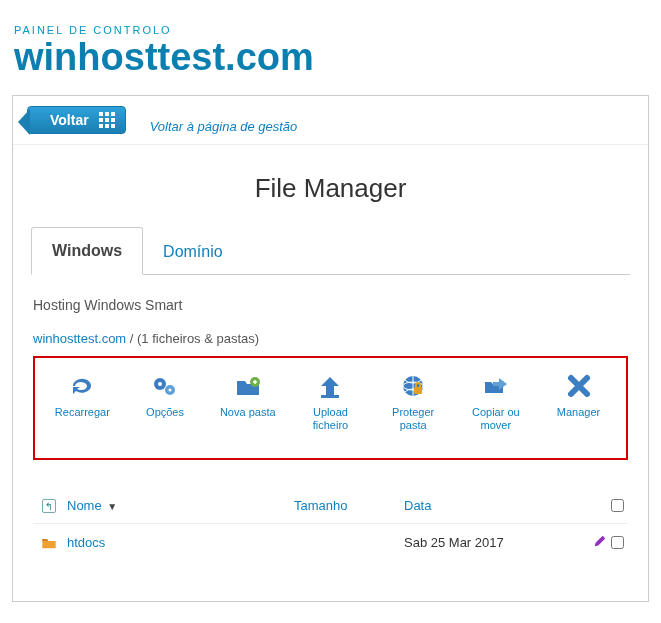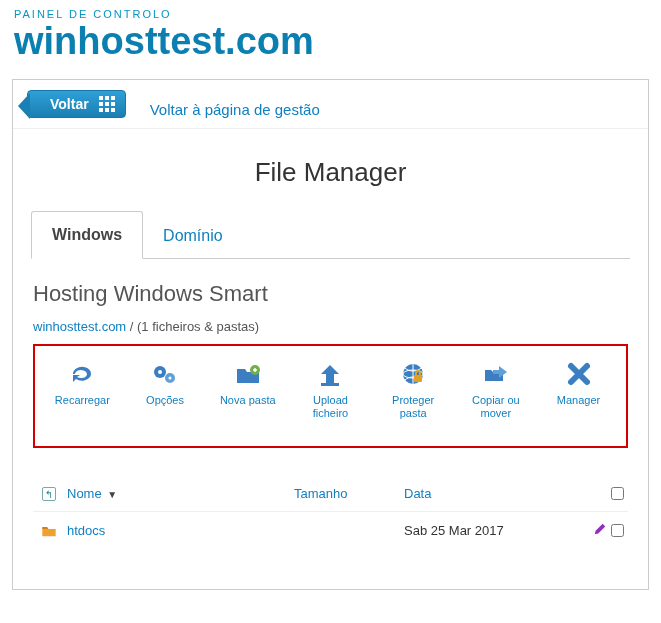--- a/index.html
+++ b/index.html
@@ -3,21 +3,21 @@
 <meta charset="utf-8">
 <style>
   * { box-sizing: border-box; margin: 0; padding: 0; }
   body {
     font-family: Arial, Helvetica, sans-serif;
     background: #fff;
     width: 661px;
     color: #333;
   }
   .header-top {
-    padding: 8px 14px 0 14px;
+    padding: 24px 14px 0 14px;
     color: #0796c2;
     font-size: 11px;
     letter-spacing: 2px;
   }
   .header-domain {
     padding: 0 14px 10px 14px;
     color: #0a7fb0;
     font-size: 38px;
     font-weight: bold;
   }
@@ -60,22 +60,23 @@
   }
   .grid-icon {
     display: inline-grid;
     grid-template-columns: repeat(3, 4px);
     grid-auto-rows: 4px;
     gap: 2px;
   }
   .grid-icon span { background: #fff; width: 4px; height: 4px; }
   .link-gestao {
     color: #0f7fc0;
-    font-size: 15px;
+    font-size: 13px;
     text-decoration: none;
+    font-style: italic;
   }
   .title-main {
     text-align: center;
     font-size: 26px;
     font-weight: normal;
     color: #333;
     margin: 28px 0 22px 0;
   }
   .tabs {
     display: flex;
@@ -93,21 +94,21 @@
   }
   .tab.active {
     border: 1px solid #ccc;
     border-bottom: 1px solid #fff;
     border-radius: 3px 3px 0 0;
     color: #444;
     background: #fff;
     font-weight: bold;
   }
   .content { padding: 22px 20px 10px 20px; }
-  .hosting-title { font-size: 22px; color: #555; margin-bottom: 12px; }
+  .hosting-title { font-size: 14px; color: #555; margin-bottom: 18px; }
   .breadcrumb { font-size: 13px; color: #555; margin-bottom: 10px; }
   .breadcrumb a { color: #0f7fc0; text-decoration: none; }
   .toolbar-box {
     border: 2px solid #d20000;
     padding: 14px 6px 26px 6px;
     display: flex;
     justify-content: space-around;
     flex-wrap: nowrap;
   }
   .tool {

